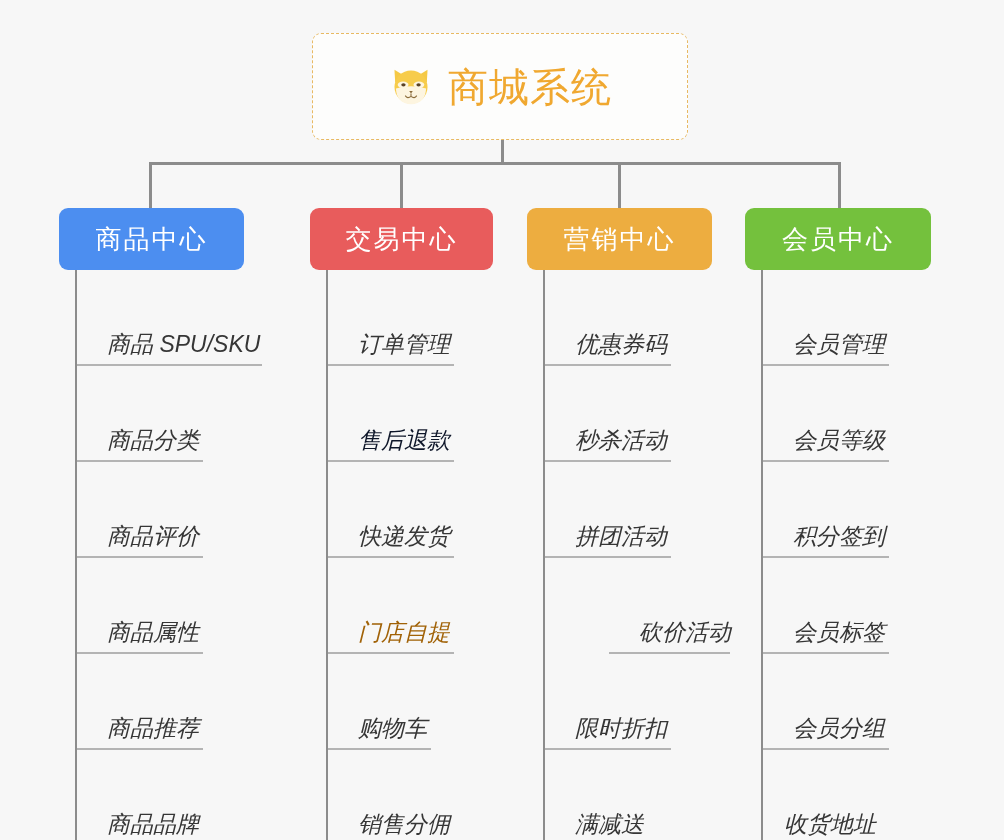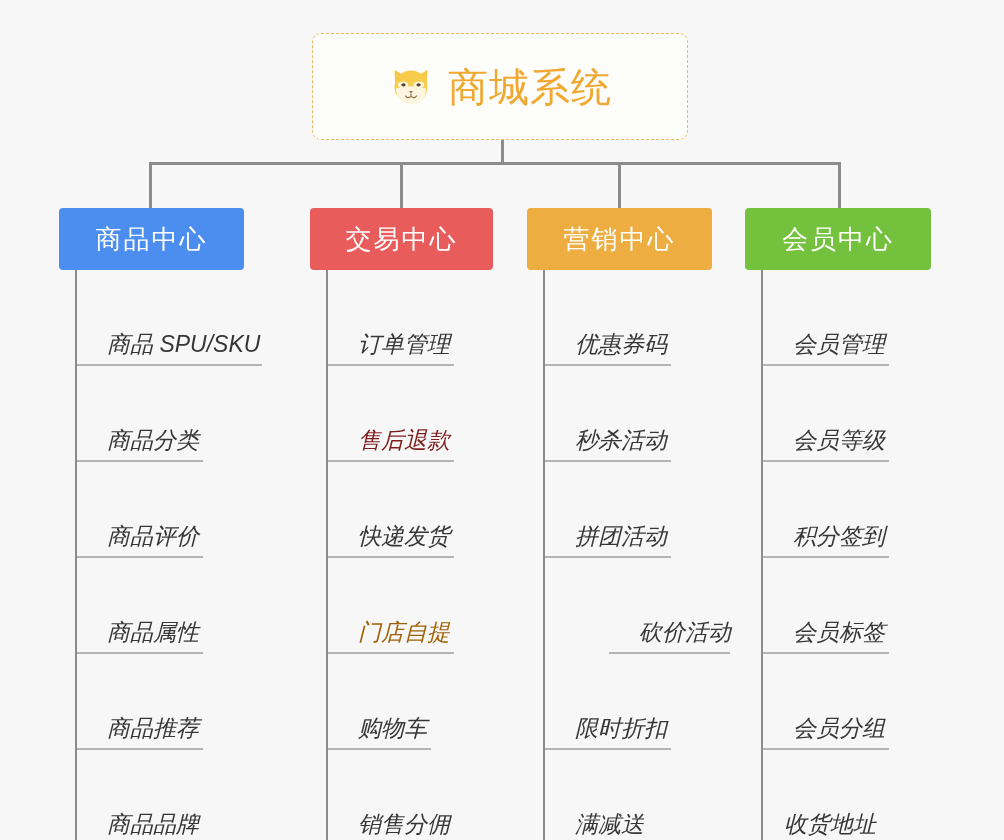--- a/index.html
+++ b/index.html
@@ -60,21 +60,21 @@
   .conn-h { height: 3px; }
 
   
   .column {
     position: absolute;
     top: 208px;
   }
   .cat-box {
     height: 62px;
     box-sizing: border-box;
-    border-radius: 4px;
+    border-radius: 9px;
     display: flex;
     align-items: center;
     justify-content: center;
     color: #ffffff;
     font-size: 26px;
     letter-spacing: 2px;
     white-space: nowrap;
   }
 
   
@@ -179,21 +179,21 @@
 
   <div class="column col-2">
     <div class="cat-box" style="background-color: rgb(232, 92, 92);">
       <span>交易中心</span>
     </div>
     <div class="leaf-list" style="border-left-color: rgb(140, 140, 140);">
       <div class="leaf-item">
           <span class="leaf-label" style="border-bottom-color: rgb(180, 180, 180); color: rgb(54, 54, 54);">订单管理</span>
         </div>
       <div class="leaf-item">
-          <span class="leaf-label" style="border-bottom-color: rgb(180, 180, 180); color: #7f1d1d;">售后退款</span>
+          <span class="leaf-label" style="border-bottom-color: rgb(180, 180, 180); color: #0f172a;">售后退款</span>
         </div>
       <div class="leaf-item">
           <span class="leaf-label" style="border-bottom-color: rgb(180, 180, 180); color: rgb(54, 54, 54);">快递发货</span>
         </div>
       <div class="leaf-item">
           <span class="leaf-label" style="border-bottom-color: rgb(180, 180, 180); color: #a16207;">门店自提</span>
         </div>
       <div class="leaf-item">
           <span class="leaf-label" style="border-bottom-color: rgb(180, 180, 180); color: rgb(54, 54, 54);">购物车</span>
         </div>

